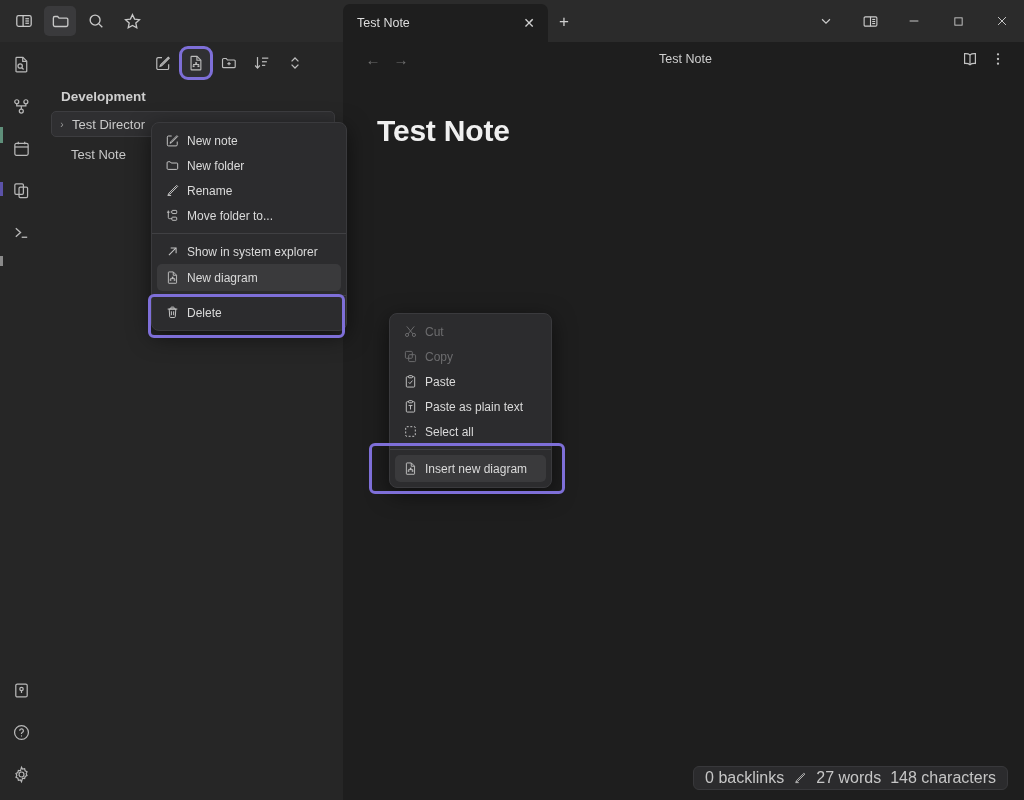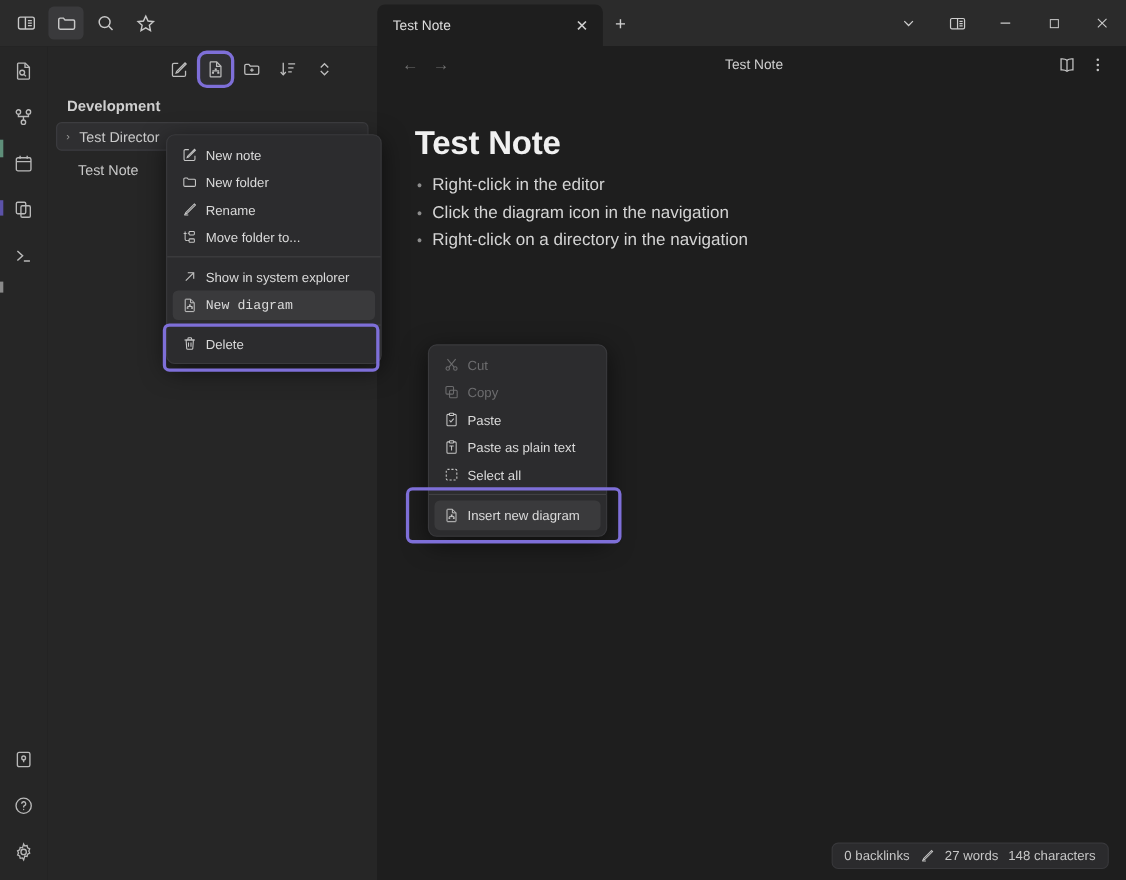--- a/index.html
+++ b/index.html
@@ -151,21 +151,21 @@
   
   .hl-box { position: absolute; border: 3px solid #7e6fd8; border-radius: 6px; pointer-events: none; }
   #hl-newdiagram { left: 148px; top: 294px; width: 197px; height: 44px; }
   #hl-insertdiagram { left: 369px; top: 443px; width: 196px; height: 51px; }
 
   
   #statusbar {
     position: absolute; right: 16px; bottom: 10px; height: 24px;
     background: #2b2b2d; border: 1px solid #38383b; border-radius: 6px;
     display: flex; align-items: center; padding: 11px 11px; gap: 9px;
-    font-size: 12px; color: #c6c6c6;
+    font-size: 16px; color: #c6c6c6;
   }
   #statusbar .sb-icon { display: flex; align-items: center; color: #c0c0c0; }
 
   svg { display: block; }
 </style>
 </head>
 <body>
 
 <div id="topbar">
   <div id="topbar-left">
@@ -376,25 +376,20 @@
       <svg width="16" height="16" viewBox="0 0 16 16" fill="currentColor">
         <circle cx="8" cy="3.3" r="1.15"></circle>
           <circle cx="8" cy="8" r="1.15"></circle>
           <circle cx="8" cy="12.7" r="1.15"></circle>
       </svg>
     </div>
   </div>
 
   <div id="doc">
     <h1>Test Note</h1>
-    <ul>
-      <li>Right-click in the editor</li>
-      <li>Click the diagram icon in the navigation</li>
-      <li>Right-click on a directory in the navigation</li>
-    </ul>
   </div>
 </div>
 
 <div class="ctx" id="menu-folder">
   <div class="ctx-item">
     <span class="ci">
       <svg width="15" height="15" viewBox="0 0 20 20" fill="none" stroke="currentColor" stroke-width="1.3">
         <path d="M15.8 3.6l1.1 1.1-8.4 8.4-1.7.6.6-1.7z"></path>
         <path d="M16.3 11.4v4.3a1.5 1.5 0 0 1-1.5 1.5H4.6a1.5 1.5 0 0 1-1.5-1.5V5.5A1.5 1.5 0 0 1 4.6 4h4.3"></path>
       </svg>
@@ -435,21 +430,21 @@
 
   <div class="ctx-item">
     <span class="ci">
       <svg width="15" height="15" viewBox="0 0 20 20" fill="none" stroke="currentColor" stroke-width="1.35">
         <line x1="5.2" y1="14.8" x2="14.4" y2="5.6"></line>
           <polyline points="7.6,5.2 14.8,5.2 14.8,12.4"></polyline>
       </svg>
     </span>
     <span>Show in system explorer</span>
   </div>
-  <div class="ctx-item hover" style="height:27px;font-family:Liberation Mono, monospace;">
+  <div class="ctx-item hover" style="height:27px;">
     <span class="ci">
       <svg width="15" height="15" viewBox="0 0 20 20" fill="none" stroke="currentColor" stroke-width="1.2">
         <path d="M5.2 2.6h5.9L15.4 6.9v10.1a.7.7 0 0 1-.7.7H5.2a.7.7 0 0 1-.7-.7V3.3a.7.7 0 0 1 .7-.7z"></path>
         <polyline points="11,2.8 11,7 15.2,7"></polyline>
         <rect x="9.1" y="8.9" width="2.1" height="1.9" fill="currentColor" stroke="none"></rect>
         <rect x="6.3" y="12.4" width="2.1" height="1.9" fill="currentColor" stroke="none"></rect>
         <rect x="11.7" y="12.4" width="2.1" height="1.9" fill="currentColor" stroke="none"></rect>
         <path d="M10.15 10.8v1M7.35 12.4v-.9h5.6v.9"></path>
       </svg>
     </span>

